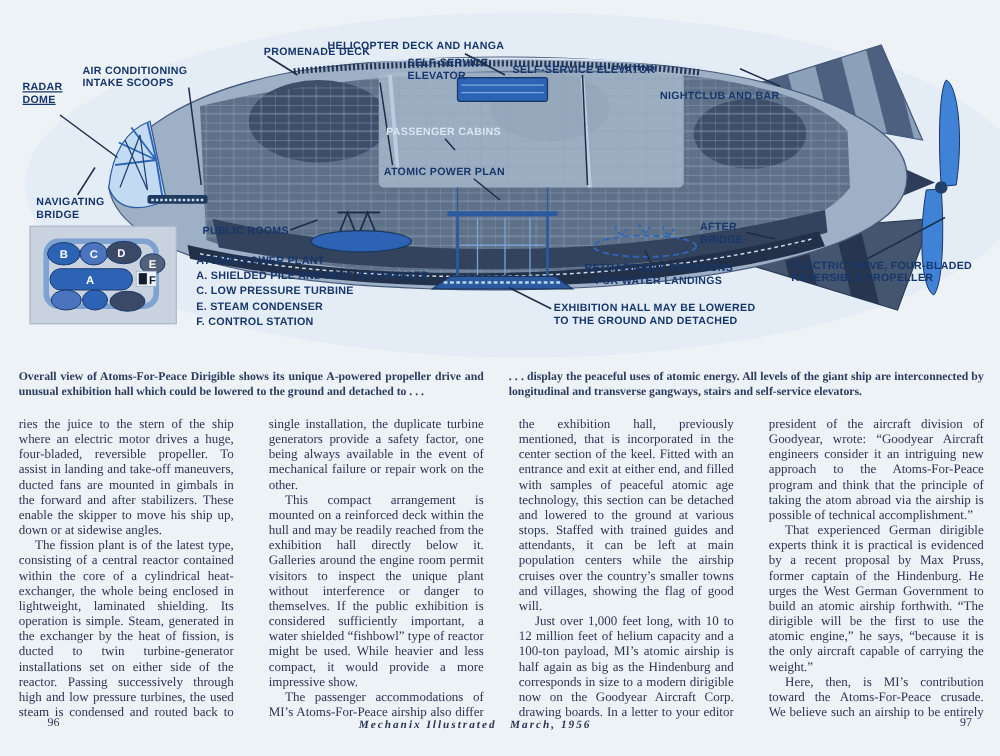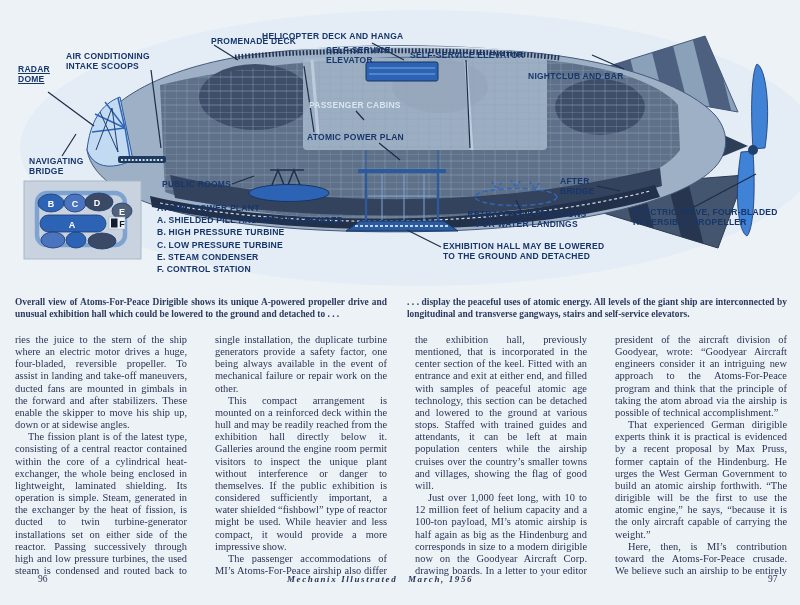--- a/index.html
+++ b/index.html
@@ -220,21 +220,20 @@
     <div>REVERSIBLE PROPELLER</div>
   </div>
   <div class="lbl" style="left:443px;top:241px;">
     <div>EXHIBITION HALL MAY BE LOWERED</div>
     <div>TO THE GROUND AND DETACHED</div>
   </div>
 
   <div class="legend">
     <div>ATOMIC POWER PLANT</div>
     <div>A.  SHIELDED PILE AND HEAT EXCHANGER</div>
-    <div>B.  HIGH PRESSURE TURBINE</div>
     <div>C.  LOW PRESSURE TURBINE</div>
     <div>E.  STEAM CONDENSER</div>
     <div>F.  CONTROL STATION</div>
   </div>
 
   <div class="cap left">Overall view of Atoms-For-Peace Dirigible shows its unique A-powered propeller drive and unusual exhibition hall which could be lowered to the ground and detached to . . .</div>
   <div class="cap right">. . . display the peaceful uses of atomic energy. All levels of the giant ship are interconnected by longitudinal and transverse gangways, stairs and self-service elevators.</div>
 
   <div class="article">
     <div class="col">

